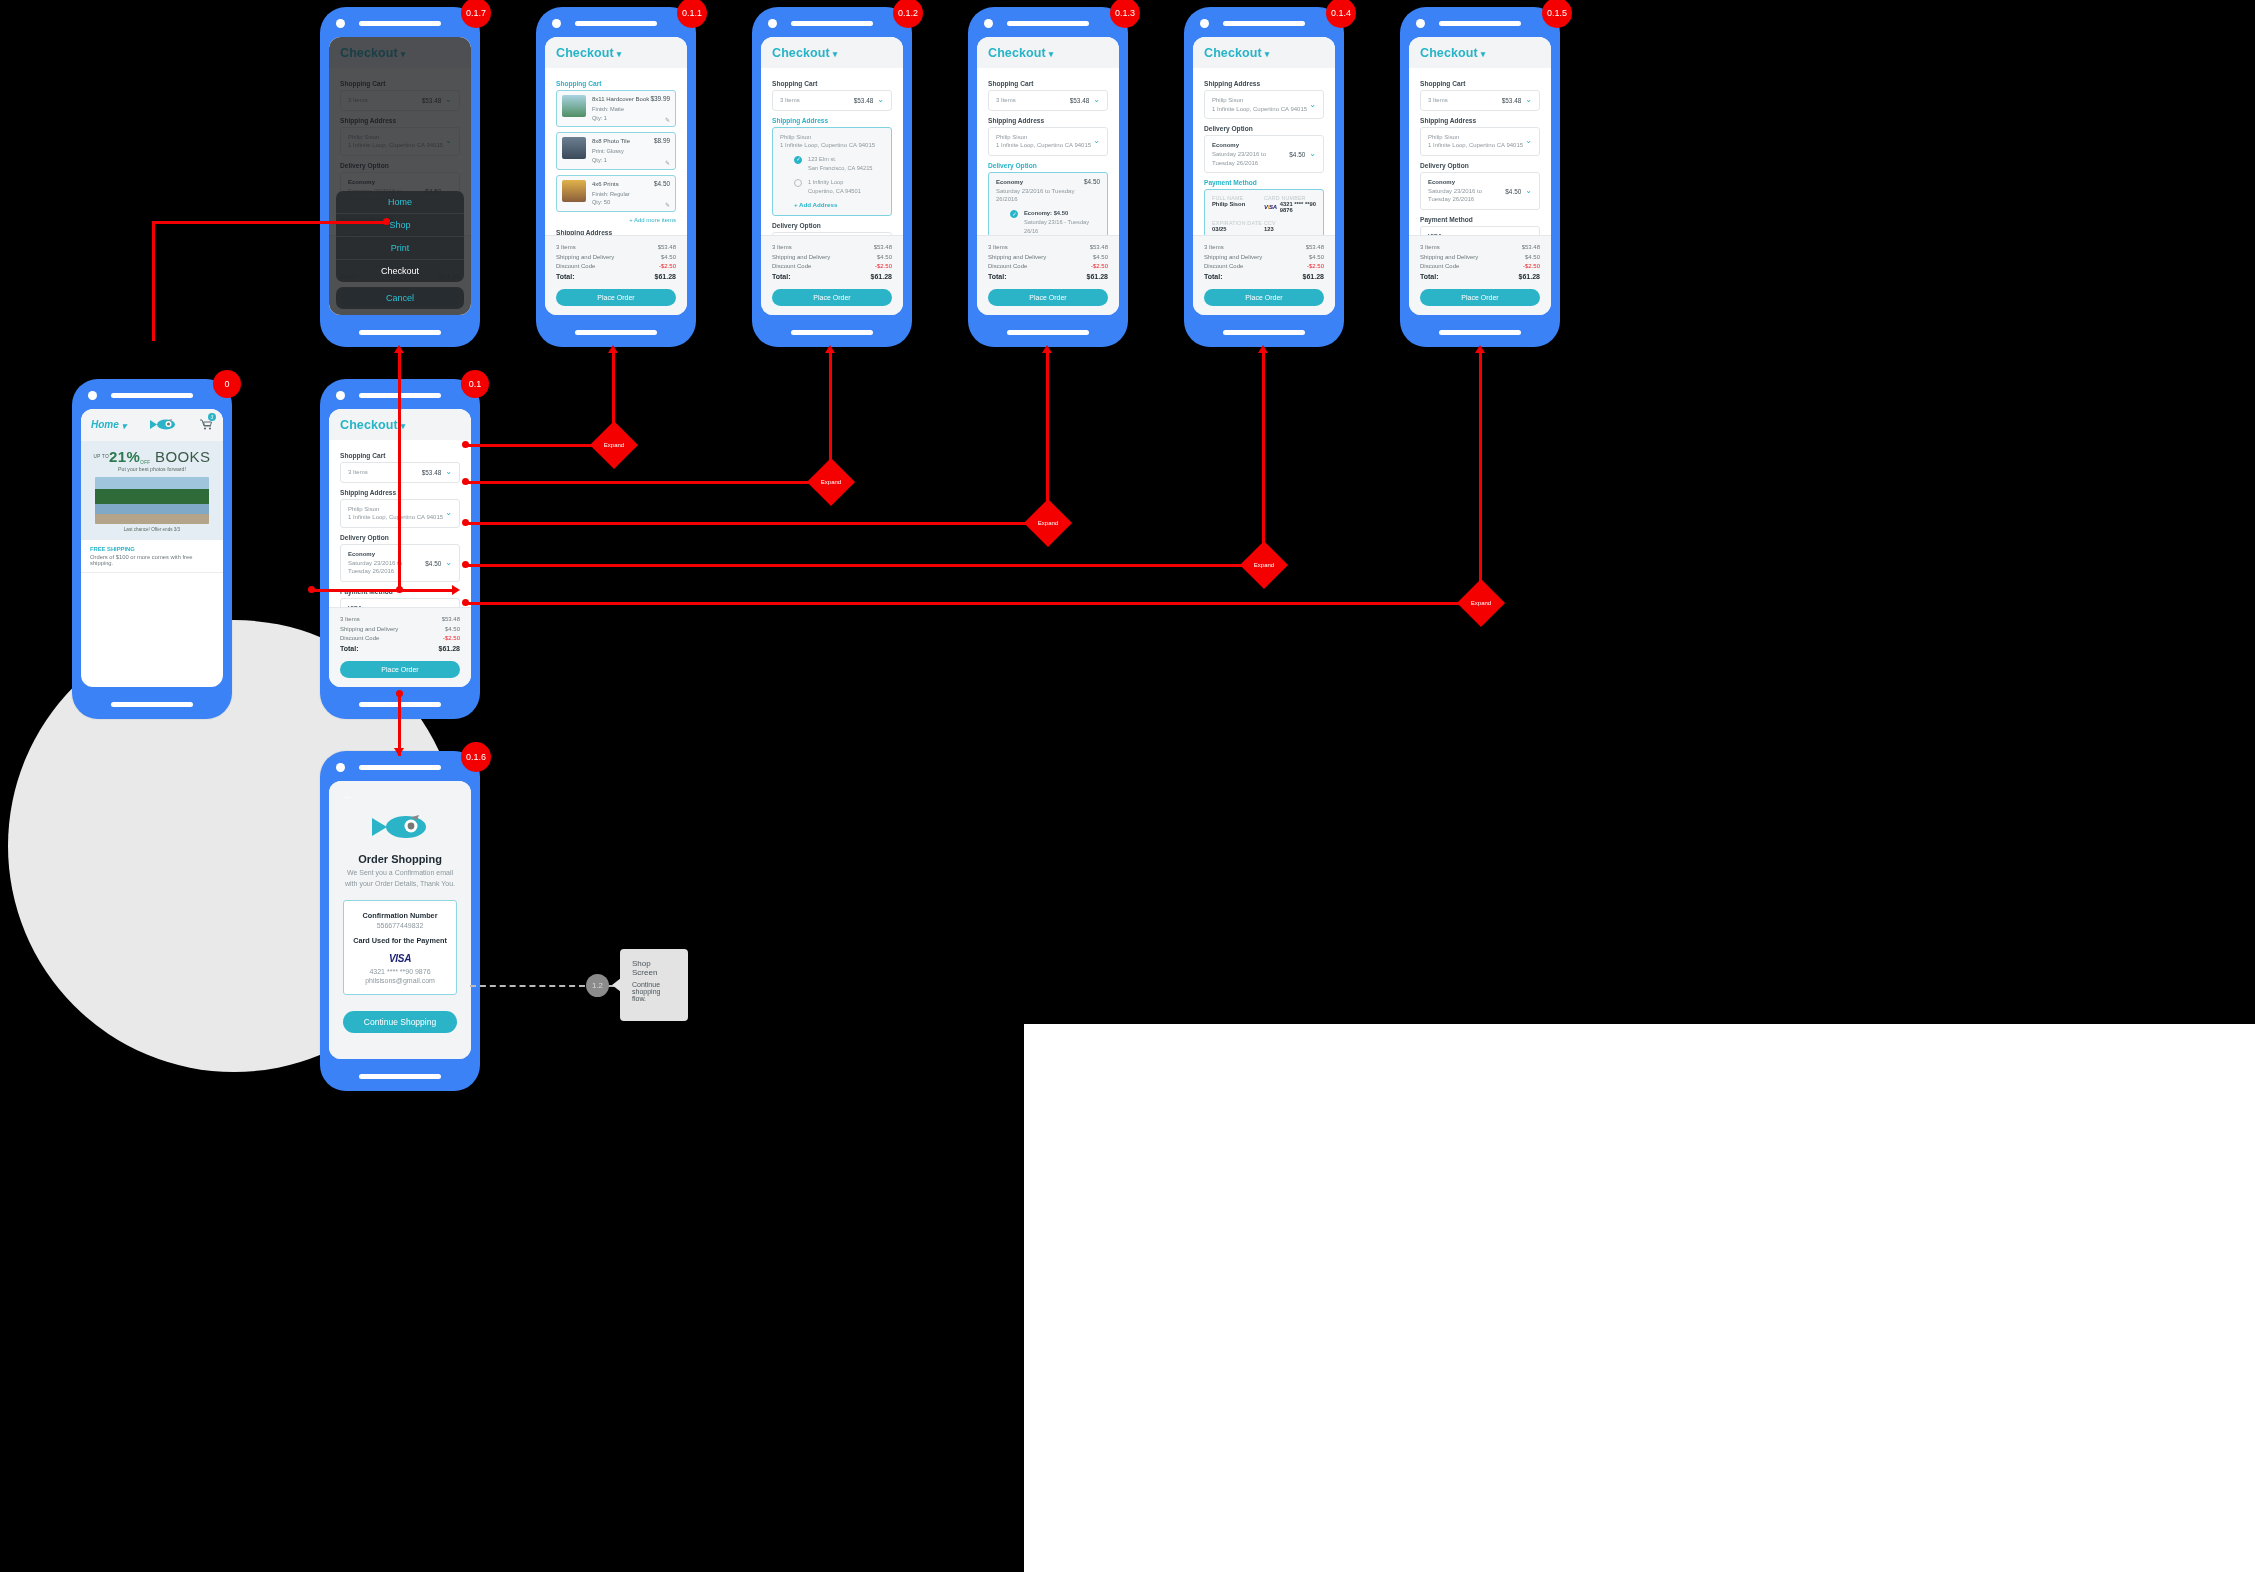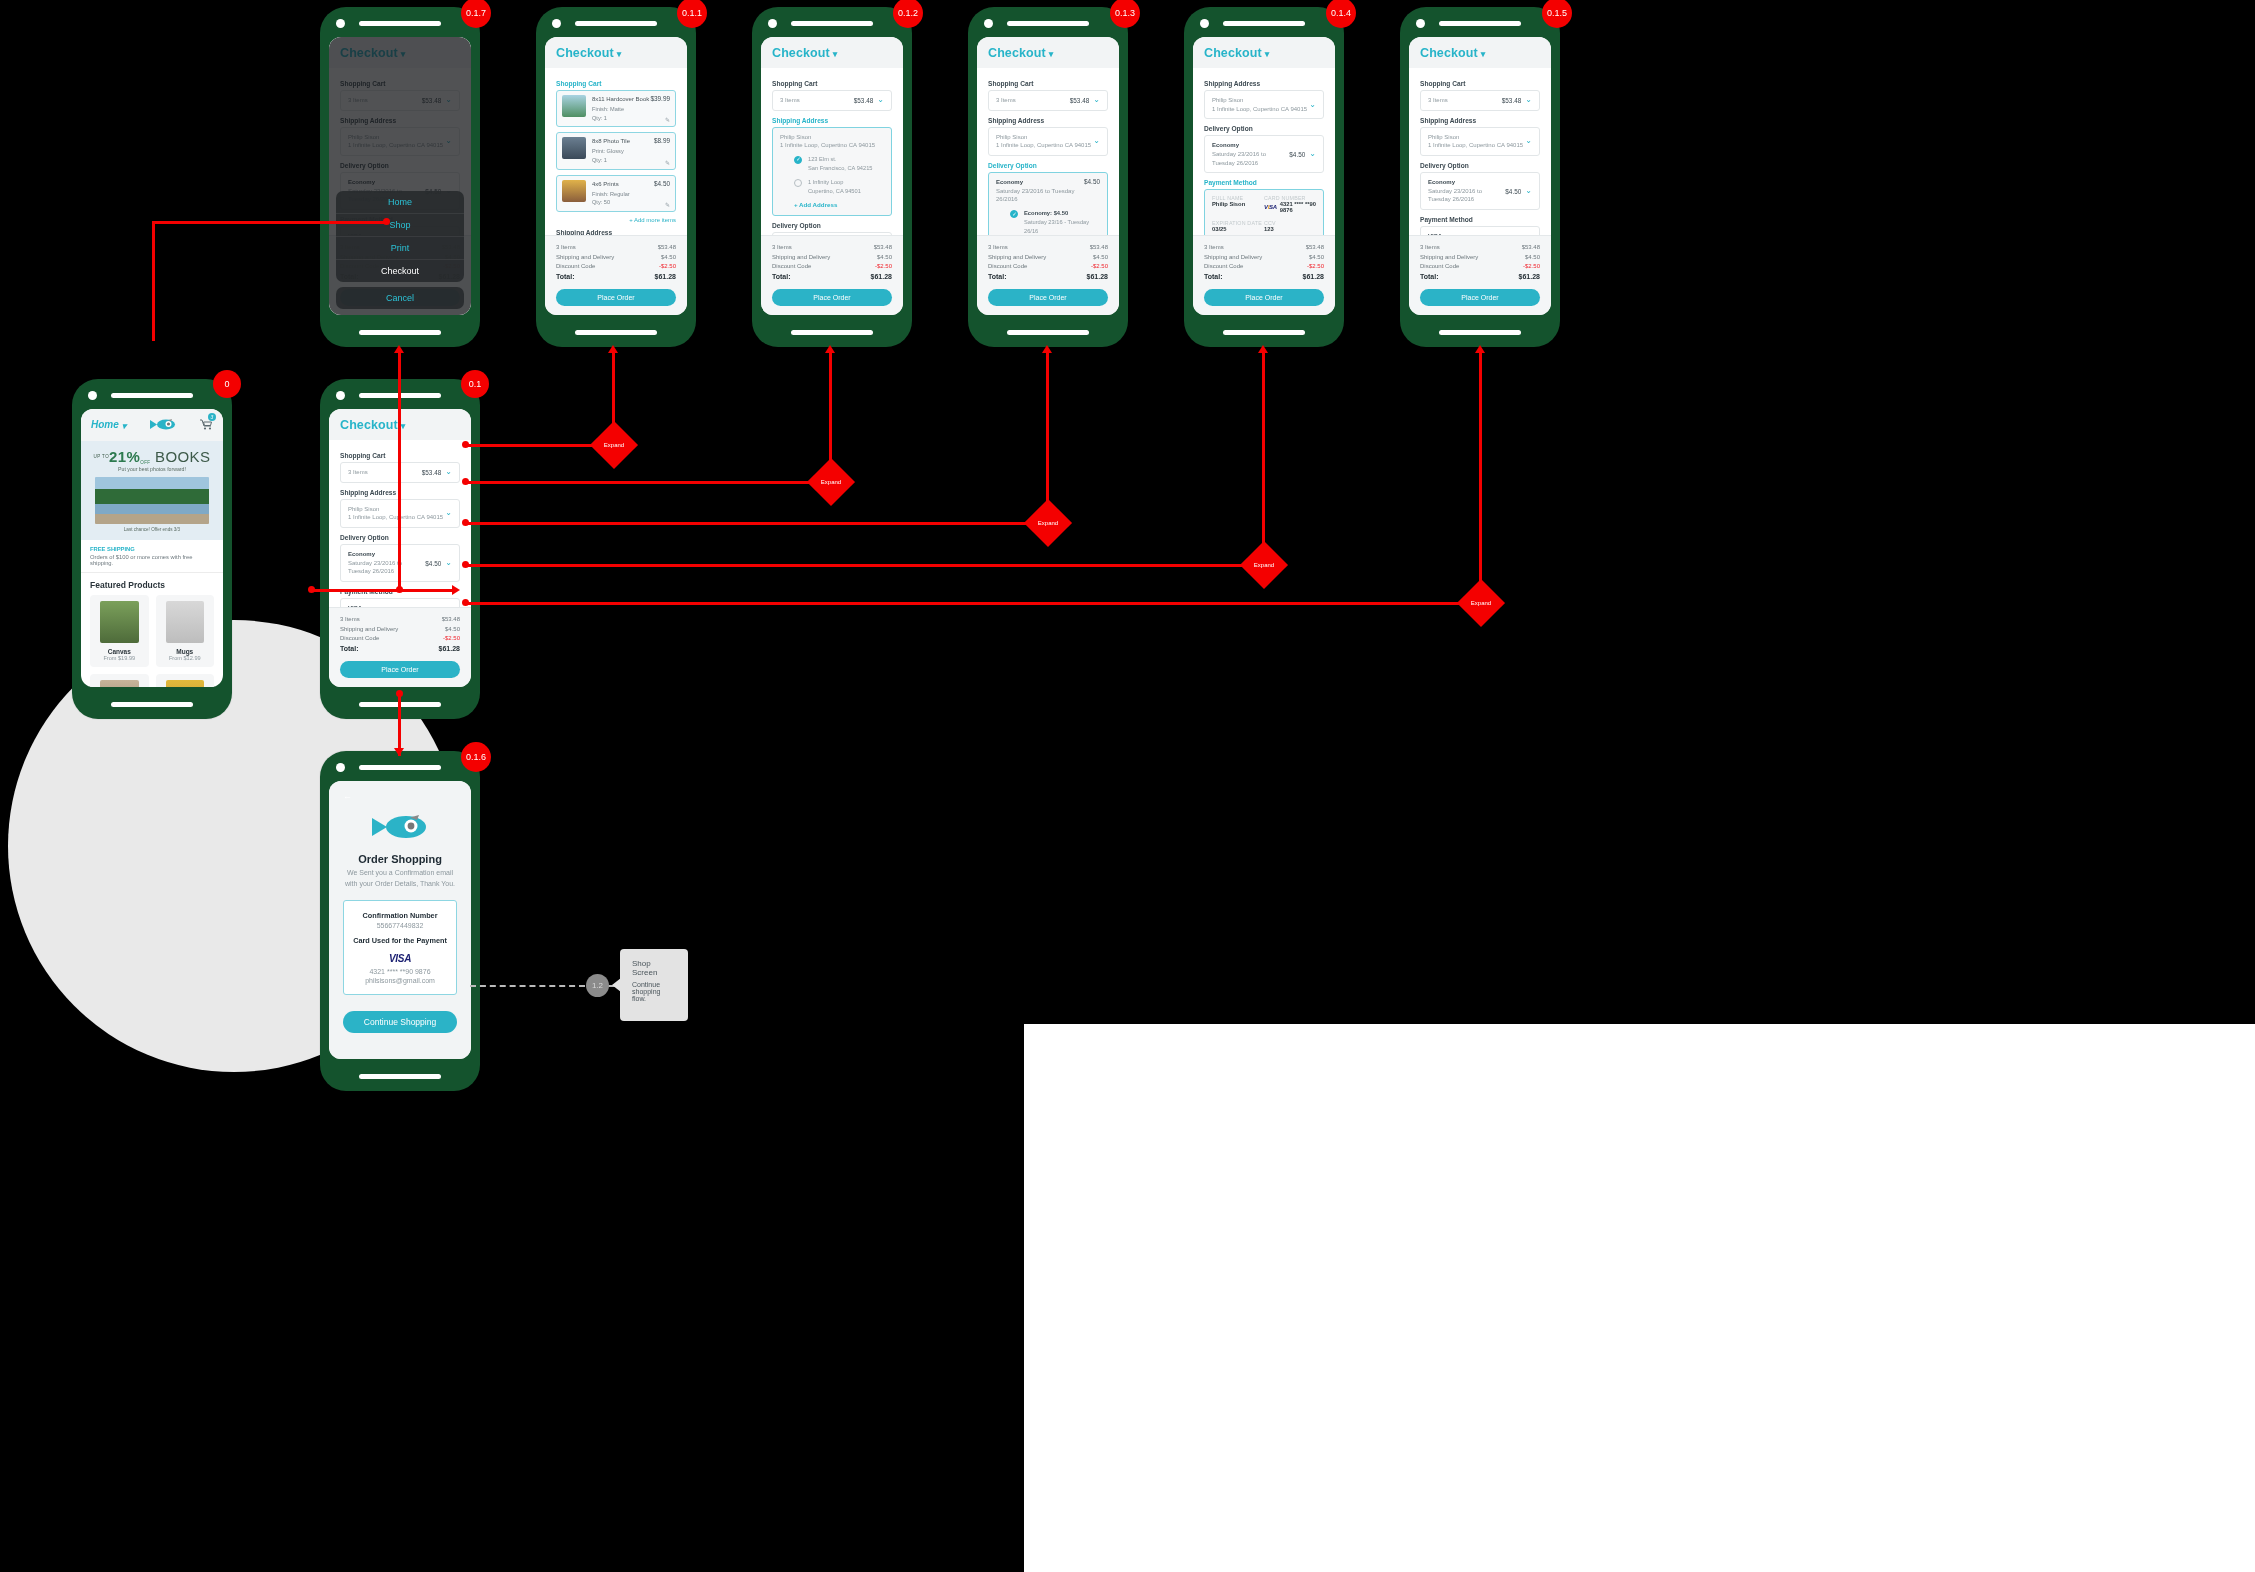--- a/index.html
+++ b/index.html
@@ -10,21 +10,21 @@
   }
   .canvas { position:absolute; inset:0; }
 
   
   .white-plate { position:absolute; left:1024px; top:1024px; width:1231px; height:548px; background:#fff; }
 
   
   .magnifier { position:absolute; left:8px; top:620px; width:452px; height:452px; border-radius:50%; background:#e9e9e9; }
 
   
-  .phone { position:absolute; background:#14532d; border-radius:26px; box-shadow:0 0 0 1px rgba(0,0,0,.04); }
+  .phone { position:absolute; background:#3b82f6; border-radius:26px; box-shadow:0 0 0 1px rgba(0,0,0,.04); }
   .phone .camera { position:absolute; left:16px; top:12px; width:9px; height:9px; border-radius:50%; background:#fff; }
   .phone .speaker { position:absolute; left:50%; transform:translateX(-50%); top:14px; width:82px; height:5px; border-radius:3px; background:#fff; }
   .phone .homebar { position:absolute; left:50%; transform:translateX(-50%); bottom:12px; width:82px; height:5px; border-radius:3px; background:#fff; }
   .screen { position:absolute; left:9px; top:30px; right:9px; bottom:32px; background:#fff; border-radius:12px; overflow:hidden; display:flex; flex-direction:column; }
 
   
   .appbar { background:#f2f4f5; padding:9px 11px 8px 11px; flex:0 0 auto; }
   .appbar .title { color:#27b4c9; font-size:12.5px; font-weight:bold; letter-spacing:.1px; }
   .chev { display:inline-block; font-size:9px; color:#27b4c9; vertical-align:middle; margin-left:3px; }
   .body { flex:1 1 auto; padding:6px 11px 0 11px; background:#fff; overflow:hidden; }
@@ -237,42 +237,20 @@
           <div class="big">
             <span style="font-size:4.5px;vertical-align:4px;">UP TO</span><b>21%</b><span style="font-size:4.5px;vertical-align:-2px;color:#2d7a4f;">OFF</span> <span>BOOKS</span>
           </div>
           <div class="sub">Put your best photos forward!</div>
           <div class="heroimg"></div>
           <div class="last">Last chance! Offer ends 3/3</div>
         </div>
         <div class="ship">
           <div class="t">FREE SHIPPING</div>
           <div class="d">Orders of $100 or more comes with free shipping.</div>
-        </div>
-        <div class="feat">
-          <div class="h">Featured Products</div>
-          <div class="pgridp">
-            <div class="pcard">
-              <div class="img" style="background:linear-gradient(#7ba05b,#4e6b3a);"></div>
-              <div class="nm">Canvas</div>
-              <div class="pr">From $19.99</div>
-            </div>
-            <div class="pcard">
-              <div class="img" style="background:linear-gradient(#d8d8d8,#bdbdbd);"></div>
-              <div class="nm">Mugs</div>
-              <div class="pr">From $12.99</div>
-            </div>
-            <div class="pcard">
-              <div class="img" style="background:linear-gradient(#c8b49a,#8d7a62);"></div>
-            </div>
-            <div class="pcard">
-              <div class="img" style="background:linear-gradient(#e2b93c,#b88f2c);"></div>
-
-            </div>
-          </div>
         </div>
       </div>
     </div>
   </div>
 
   <div class="phone" style="left:320px;top:379px;width:160px;height:340px;">
     <div class="camera"></div>
     <div class="speaker"></div>
     <div class="homebar"></div>
     <div class="screen">

